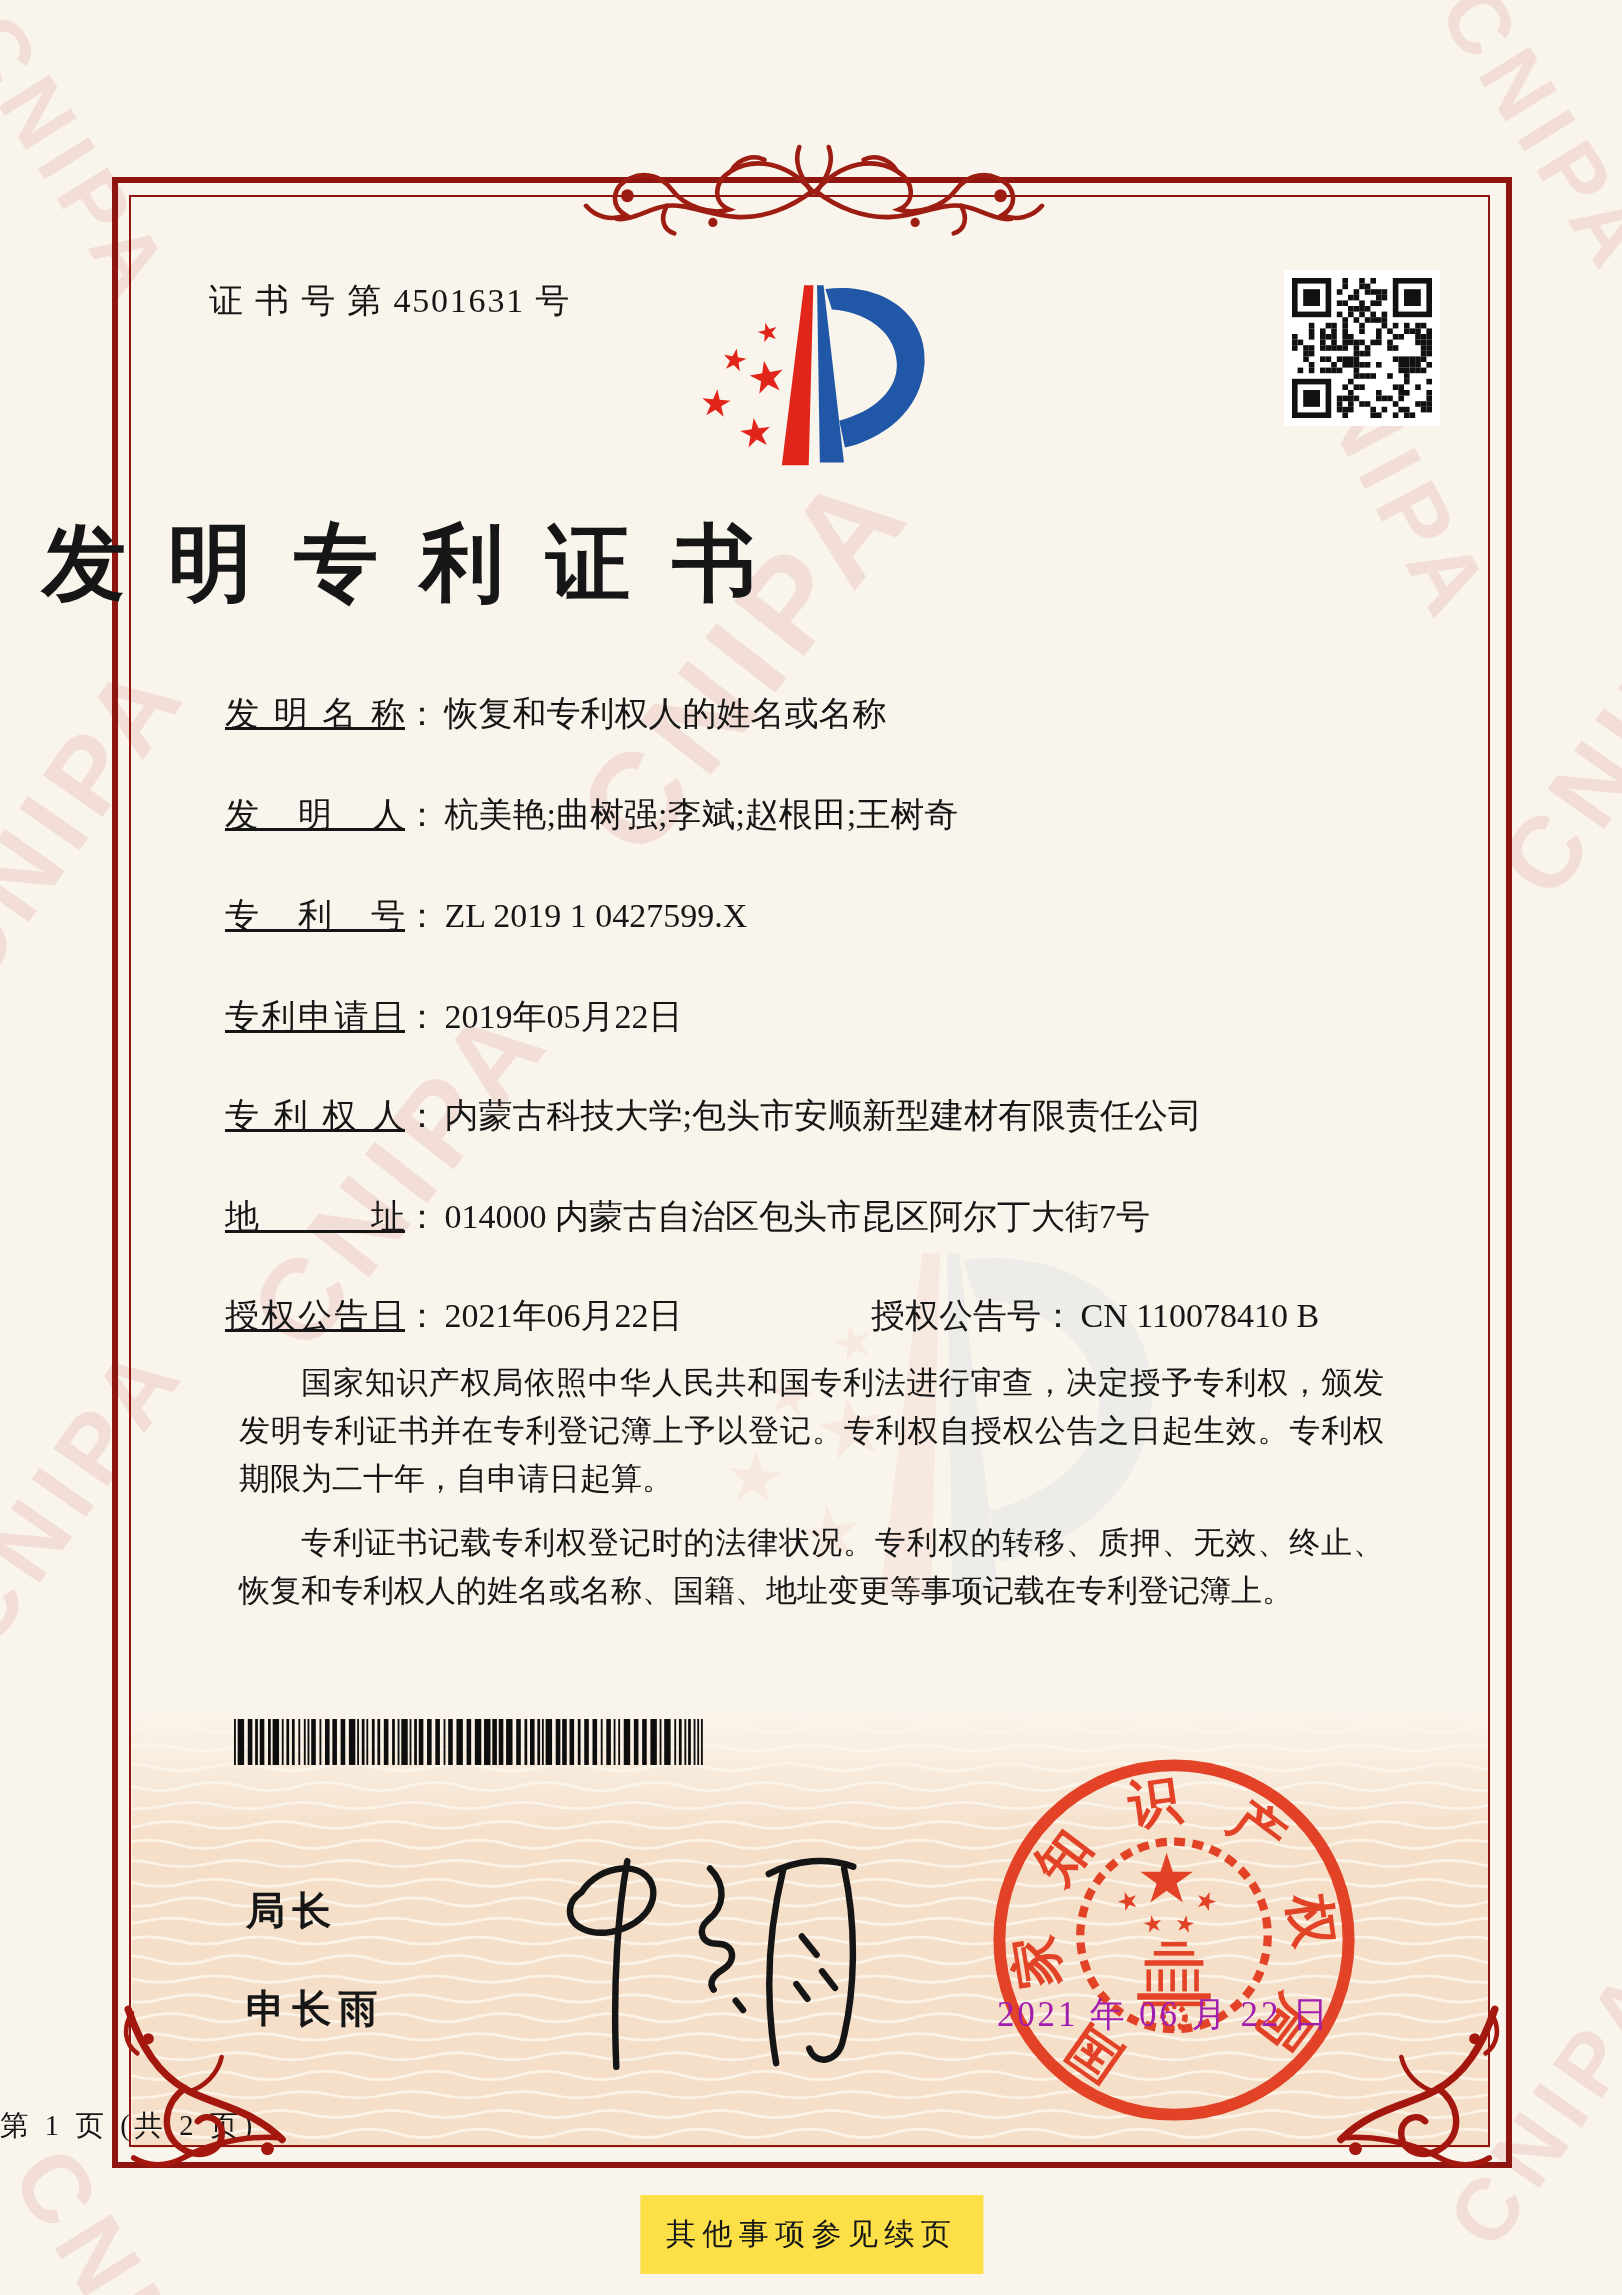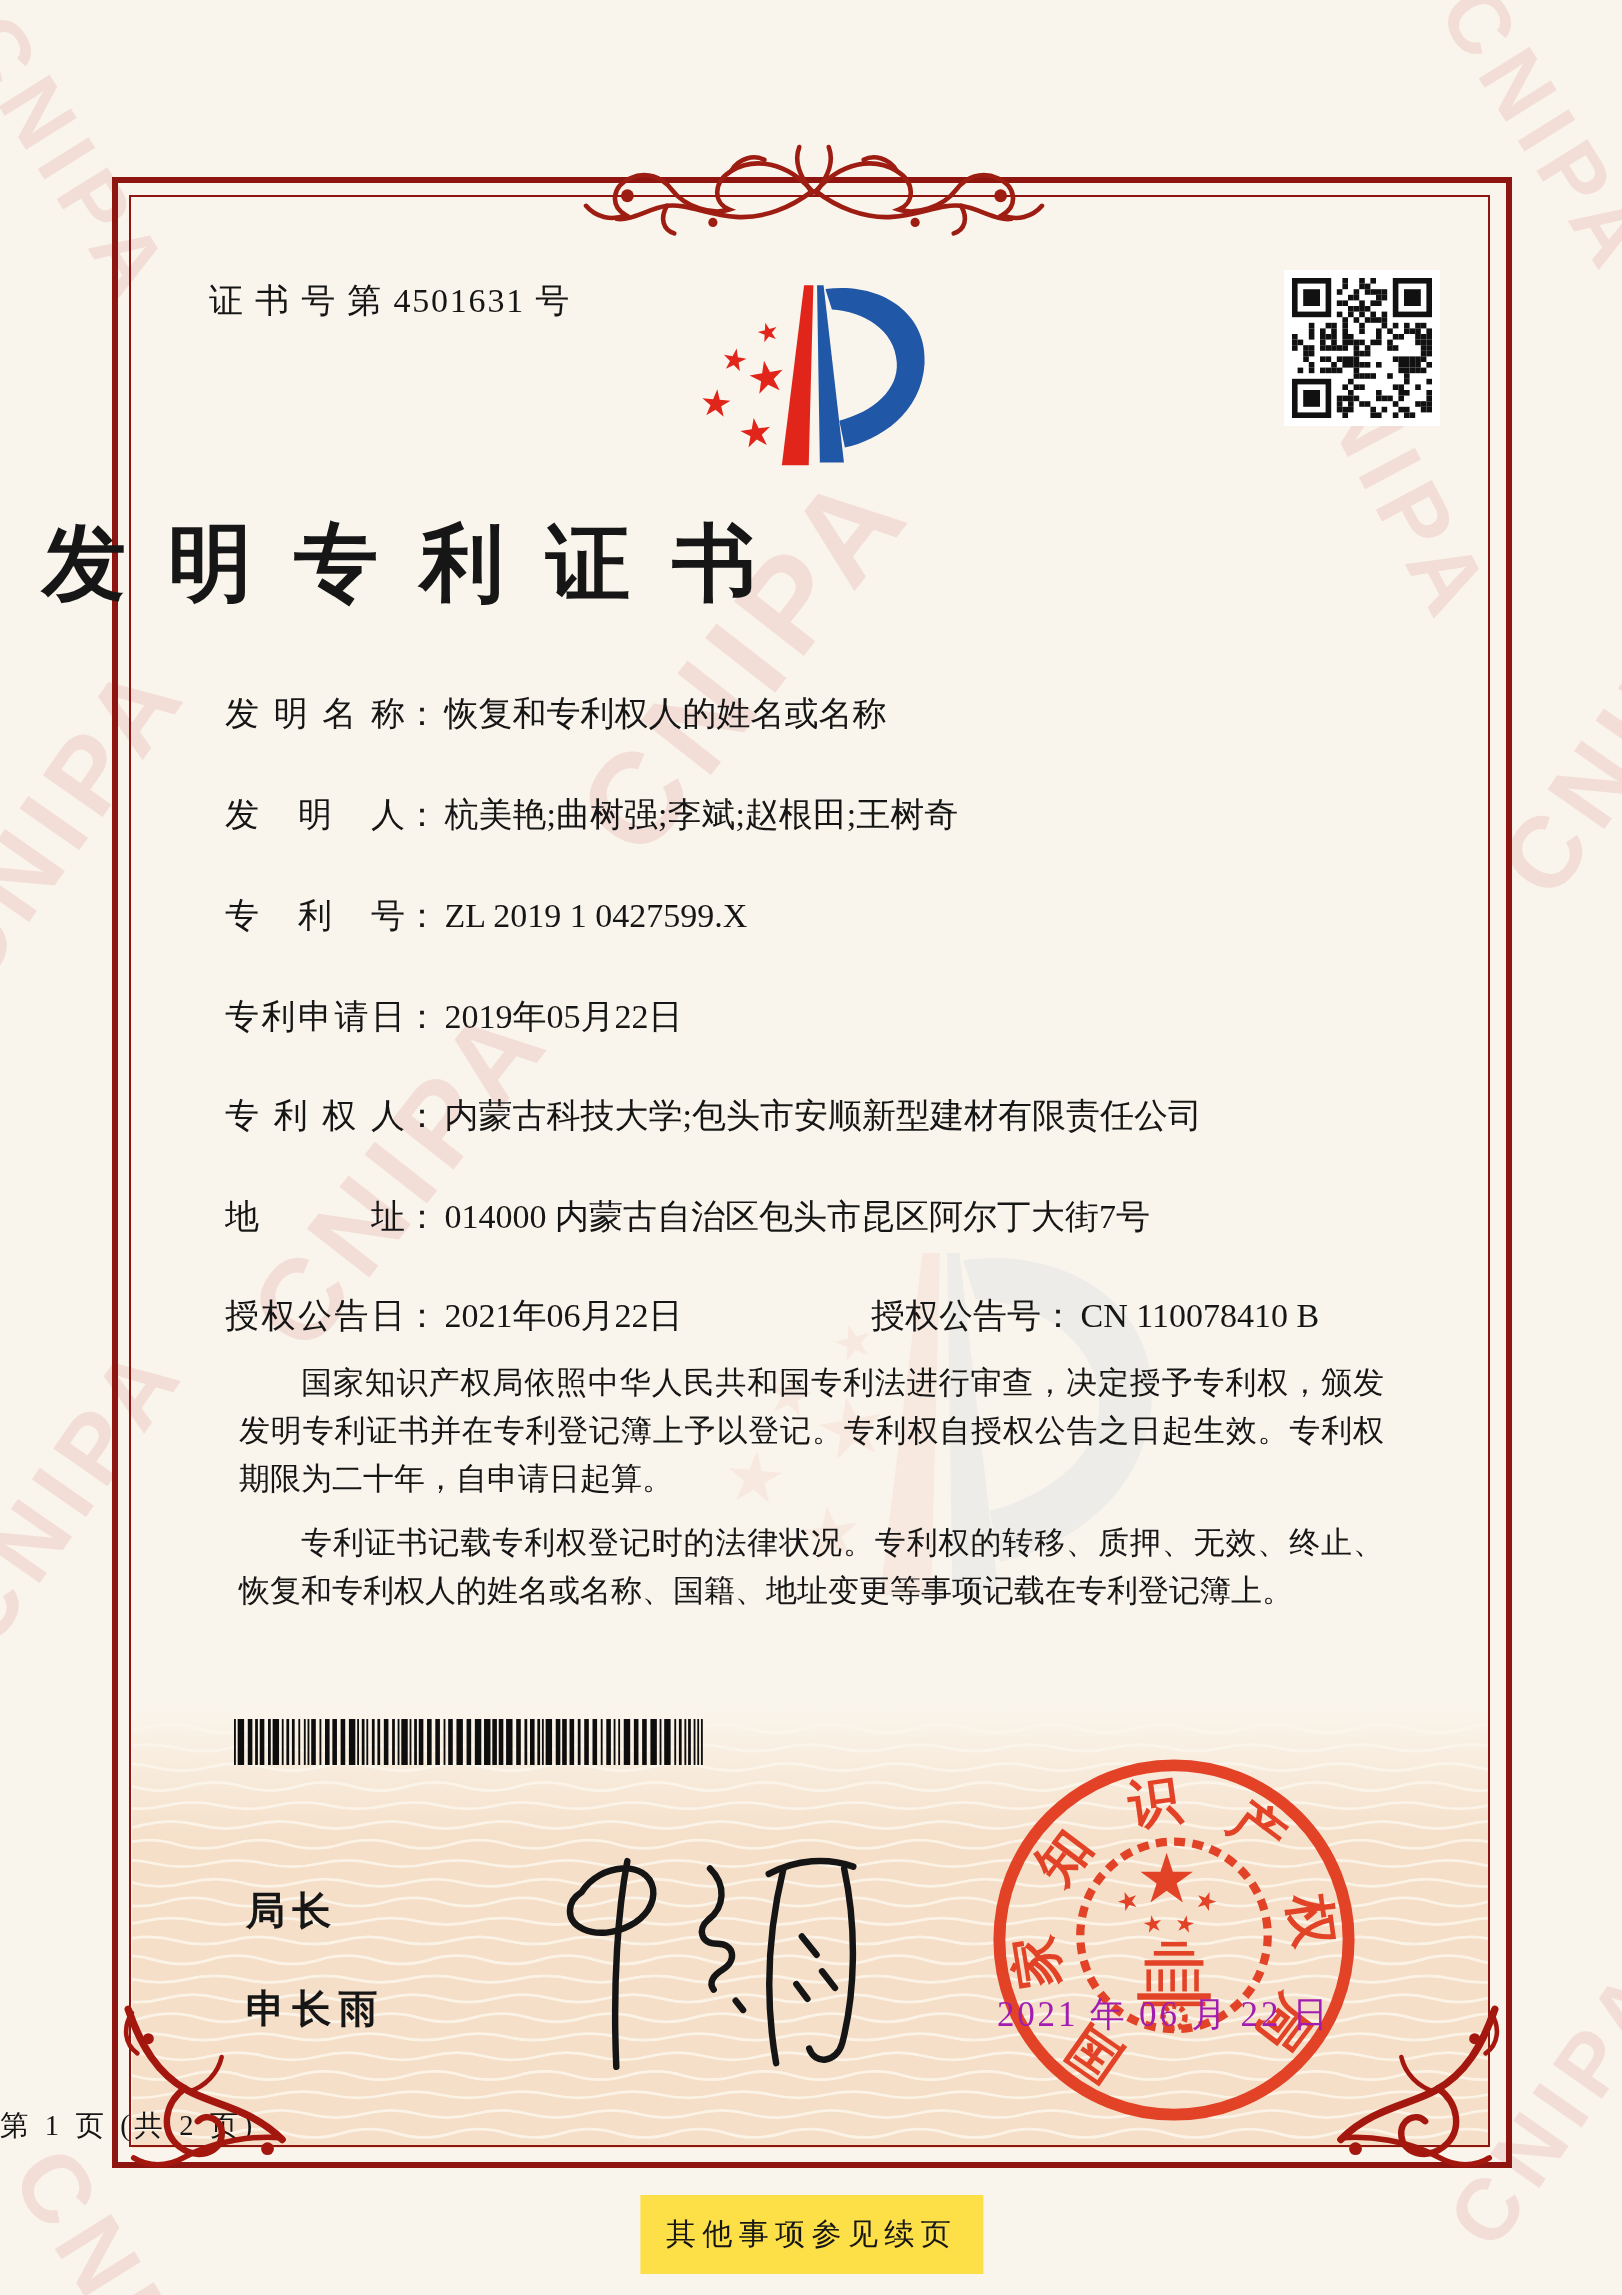--- a/index.html
+++ b/index.html
@@ -24,21 +24,21 @@
   .corner-fl.right{left:1328px;top:2002px;}
   .corner-fl.left{left:119px;top:2002px;transform:scaleX(-1);}
   
   .ct{position:absolute;z-index:2;}
   .cert-no{left:209px;top:278px;font-size:34px;letter-spacing:1.8px;}
   .logo{left:691px;top:274px;width:241px;height:209px;}
   .qr{left:1284px;top:270px;width:156px;height:156px;background:#ffffff;padding:8.3px;box-sizing:border-box;}
   .title{left:0;top:507px;width:100%;text-align:left;font-size:84px;font-weight:bold;
          letter-spacing:42px;padding-left:42px;box-sizing:border-box;}
   .field-row{left:225px;font-size:34px;white-space:nowrap;}
-  .field-row .lbl{display:inline-block;width:180px;text-align:justify;text-align-last:justify;vertical-align:bottom;}
+  .field-row .lbl{display:inline-block;width:180px;text-align:justify;text-align-last:justify;vertical-align:bottom;text-decoration:underline;}
   .field-row .colon{margin-right:5.5px;}
   .grant2{position:absolute;left:646px;top:0;white-space:nowrap;}
   .grant2 .colon{margin-right:5.5px;}
   .legal{left:223px;top:1343px;width:1177px;font-size:31px;line-height:48px;text-align:justify;}
   .legal p{margin:16px;text-indent:2em;}
   .barcode{left:234px;top:1719px;width:478px;height:46px;}
   .director-title{left:246px;top:1884px;font-size:39px;font-weight:bold;letter-spacing:7.3px;font-family:"Liberation Sans","DejaVu Sans",sans-serif;}
   .director-name{left:246px;top:1982px;font-size:39px;font-weight:bold;letter-spacing:7.3px;font-family:"Liberation Sans","DejaVu Sans",sans-serif;}
   .signature{left:473px;top:1826px;width:395px;height:253px;z-index:2;}
   .seal{left:981px;top:1747px;width:386px;height:386px;z-index:2;opacity:.95;}

